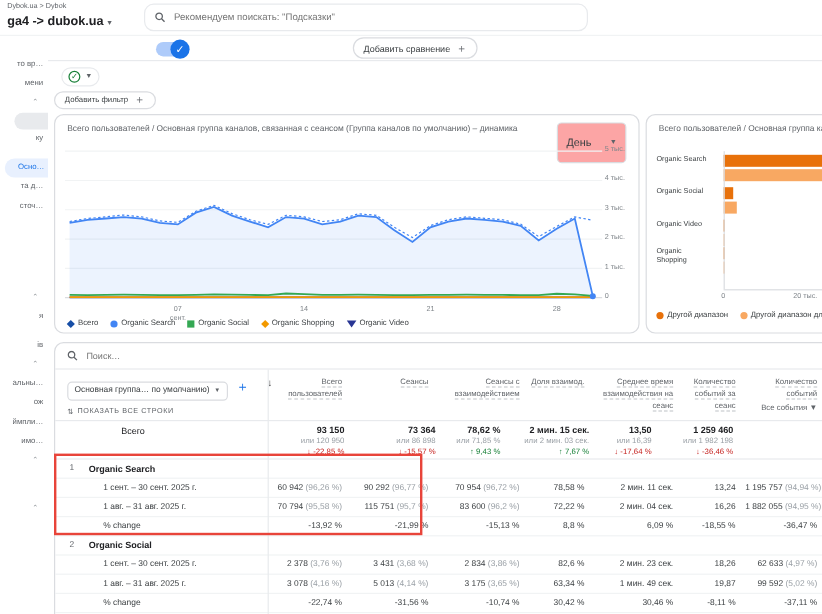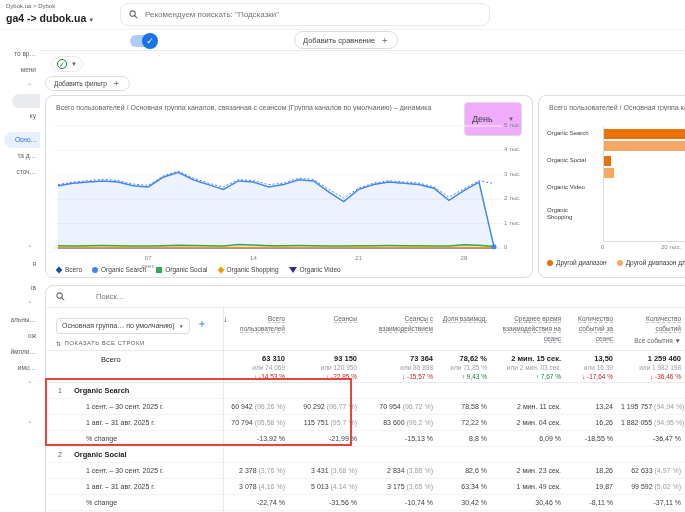--- a/index.html
+++ b/index.html
@@ -59,21 +59,21 @@
   .addflt { left:45px; top:76px; height:15px; font-size:6.5px; border-radius:8px; }
 
   
   .card { position:absolute; background:#fff; border:1px solid #dadce0; border-radius:8px; }
   .linecard { left:45px; top:95px; width:488px; height:183px; }
   .barcard  { left:538px; top:95px; width:280px; height:183px; }
   .card-title { position:absolute; left:10px; top:8px; font-size:7px; color:#5f6368; white-space:nowrap;
                 overflow:hidden; }
   .gran { position:absolute; right:10px; top:6px; width:58px; height:22px; border:1px solid #dadce0;
           border-radius:4px; display:flex; align-items:center; justify-content:space-between;
-          padding:16px 7px; font-size:9px; color:#3c4043; background:#f0abfc; }
+          padding:16px 7px; font-size:9px; color:#3c4043; background:#fca5a5; }
   .gran .caret { font-size:6px; color:#5f6368; }
   #line-svg { position:absolute; left:8px; top:24px; }
   .ylab { position:absolute; left:458px; width:28px; font-size:6px; color:#80868b; text-align:left; }
   .xlab { position:absolute; font-size:6px; color:#80868b; text-align:center; width:30px; line-height:1.3; }
   .legend { position:absolute; left:10px; top:170px; display:flex; gap:10px; align-items:center; }
   .leg-item { display:flex; align-items:center; gap:3px; font-size:6.5px; color:#3c4043; }
   .shp { width:6px; height:6px; display:inline-block; flex:none; }
   .shp.circle { border-radius:50%; }
   .shp.diamond { transform:rotate(45deg) scale(.8); }
   .shp.triangle { width:0; height:0; border-left:4px solid transparent; border-right:4px solid transparent;
@@ -82,21 +82,21 @@
   .bar-lab { position:absolute; left:0; top:1px; width:46px; font-size:6px; color:#3c4043; line-height:1.2; }
   .bar { position:absolute; height:10px; }
   .axisv { position:absolute; width:1px; background:#dadce0; }
   .axish { position:absolute; height:1px; background:#dadce0; }
   .tick { position:absolute; font-size:6px; color:#80868b; }
 
   
   .tablecard { left:45px; top:285px; width:720px; height:300px; border-radius:8px 8px 0 0; }
   .t-search { display:flex; align-items:center; height:22px; border-bottom:1px solid #e8eaed; padding:0 10px; }
   .t-search input { border:none; outline:none; font-size:7.5px; color:#5f6368; width:300px;
-                    font-family:inherit;margin-left:24px; }
+                    font-family:inherit; }
   .t-head { display:flex; border-bottom:1px solid #e8eaed; min-height:43px; }
   .t-dim { width:177px; flex:none; padding:6px 0 0 10px; }
   .dimdd { display:inline-flex; align-items:center; border:1px solid #dadce0; border-radius:4px;
            height:16px; padding:0 5px; font-size:7px; color:#3c4043; }
   .dimdd .caret { font-size:5px; margin-left:4px; color:#5f6368; }
   .plusblue { color:#1a73e8; font-size:11px; margin-left:7px; vertical-align:middle; }
   .showall { margin-top:6px; font-size:6px; letter-spacing:.5px; color:#5f6368; display:flex;
              align-items:center; gap:3px; }
   .mcol { flex:none; text-align:right; padding:6px 8px 0 0; font-size:6.5px; color:#5f6368; line-height:1.5; }
   .mcol .ttl { border-bottom:1px dashed #bdc1c6; }
@@ -305,25 +305,20 @@
           <div class="mcol" style="width: 76px;"><span class="ttl">Сеансы с взаимодействием</span></div>
           <div class="mcol" style="width: 54px;"><span class="ttl">Доля взаимод.</span></div>
           <div class="mcol" style="width: 74px;"><span class="ttl">Среднее время взаимодействия на сеанс</span></div>
           <div class="mcol" style="width: 52px;"><span class="ttl">Количество событий за сеанс</span></div>
           <div class="mcol" style="width: 68px;"><span class="ttl">Количество событий</span><div class="evf">Все события <span class="caret">▼</span></div></div>
         </div>
     </div>
     <div id="t-body">
         <div class="t-tot">
           <div class="lab">Всего</div>
-          <div class="tcell" style="width: 70px;">
-            <div class="v">63 310</div>
-            <div class="c">или 74 069</div>
-            <div class="d" style="color: rgb(197, 34, 31);">↓ -14,53 %</div>
-          </div>
           <div class="tcell" style="width: 72px;">
             <div class="v">93 150</div>
             <div class="c">или 120 950</div>
             <div class="d" style="color: rgb(197, 34, 31);">↓ -22,85 %</div>
           </div>
           <div class="tcell" style="width: 76px;">
             <div class="v">73 364</div>
             <div class="c">или 86 898</div>
             <div class="d" style="color: rgb(197, 34, 31);">↓ -15,57 %</div>
           </div>

